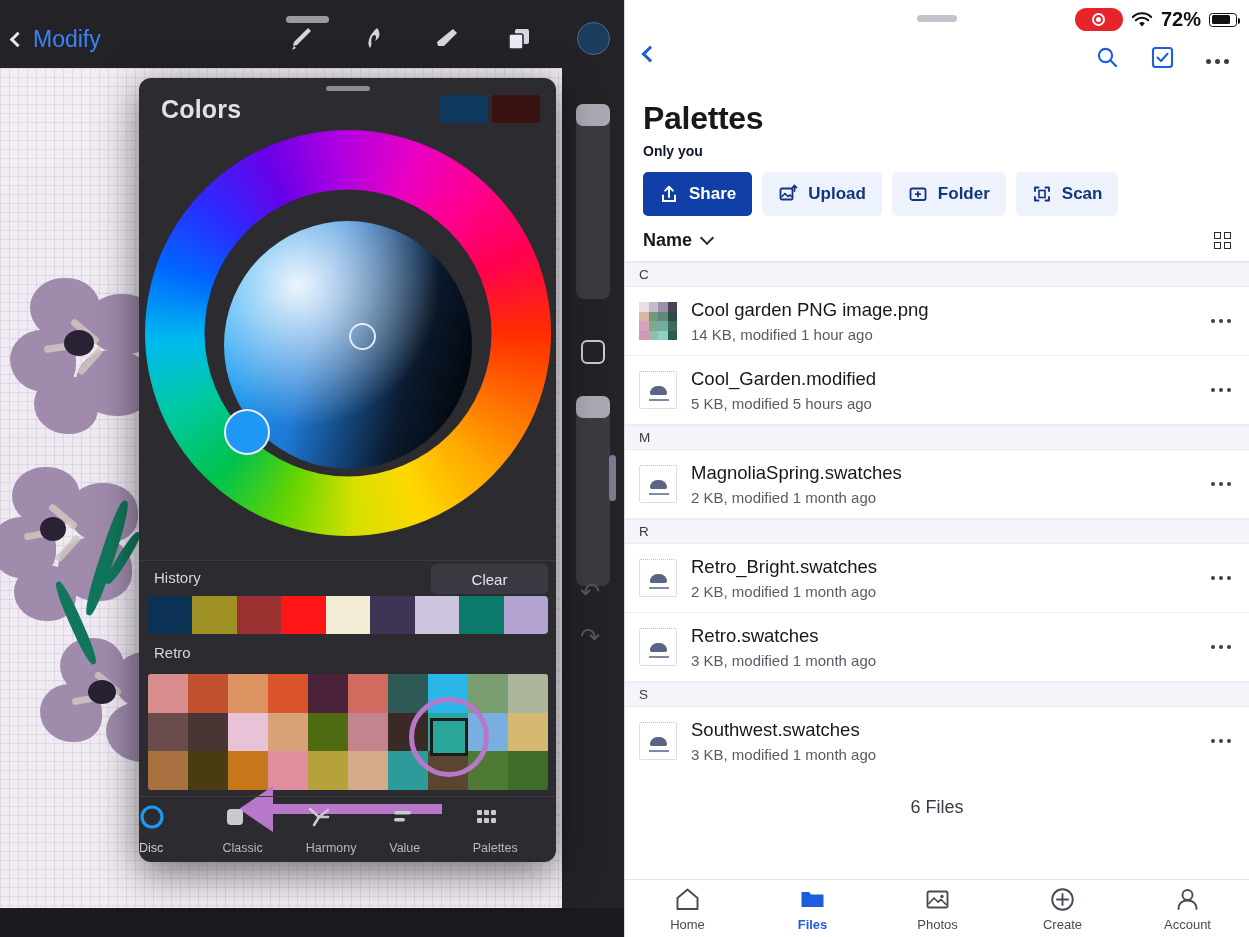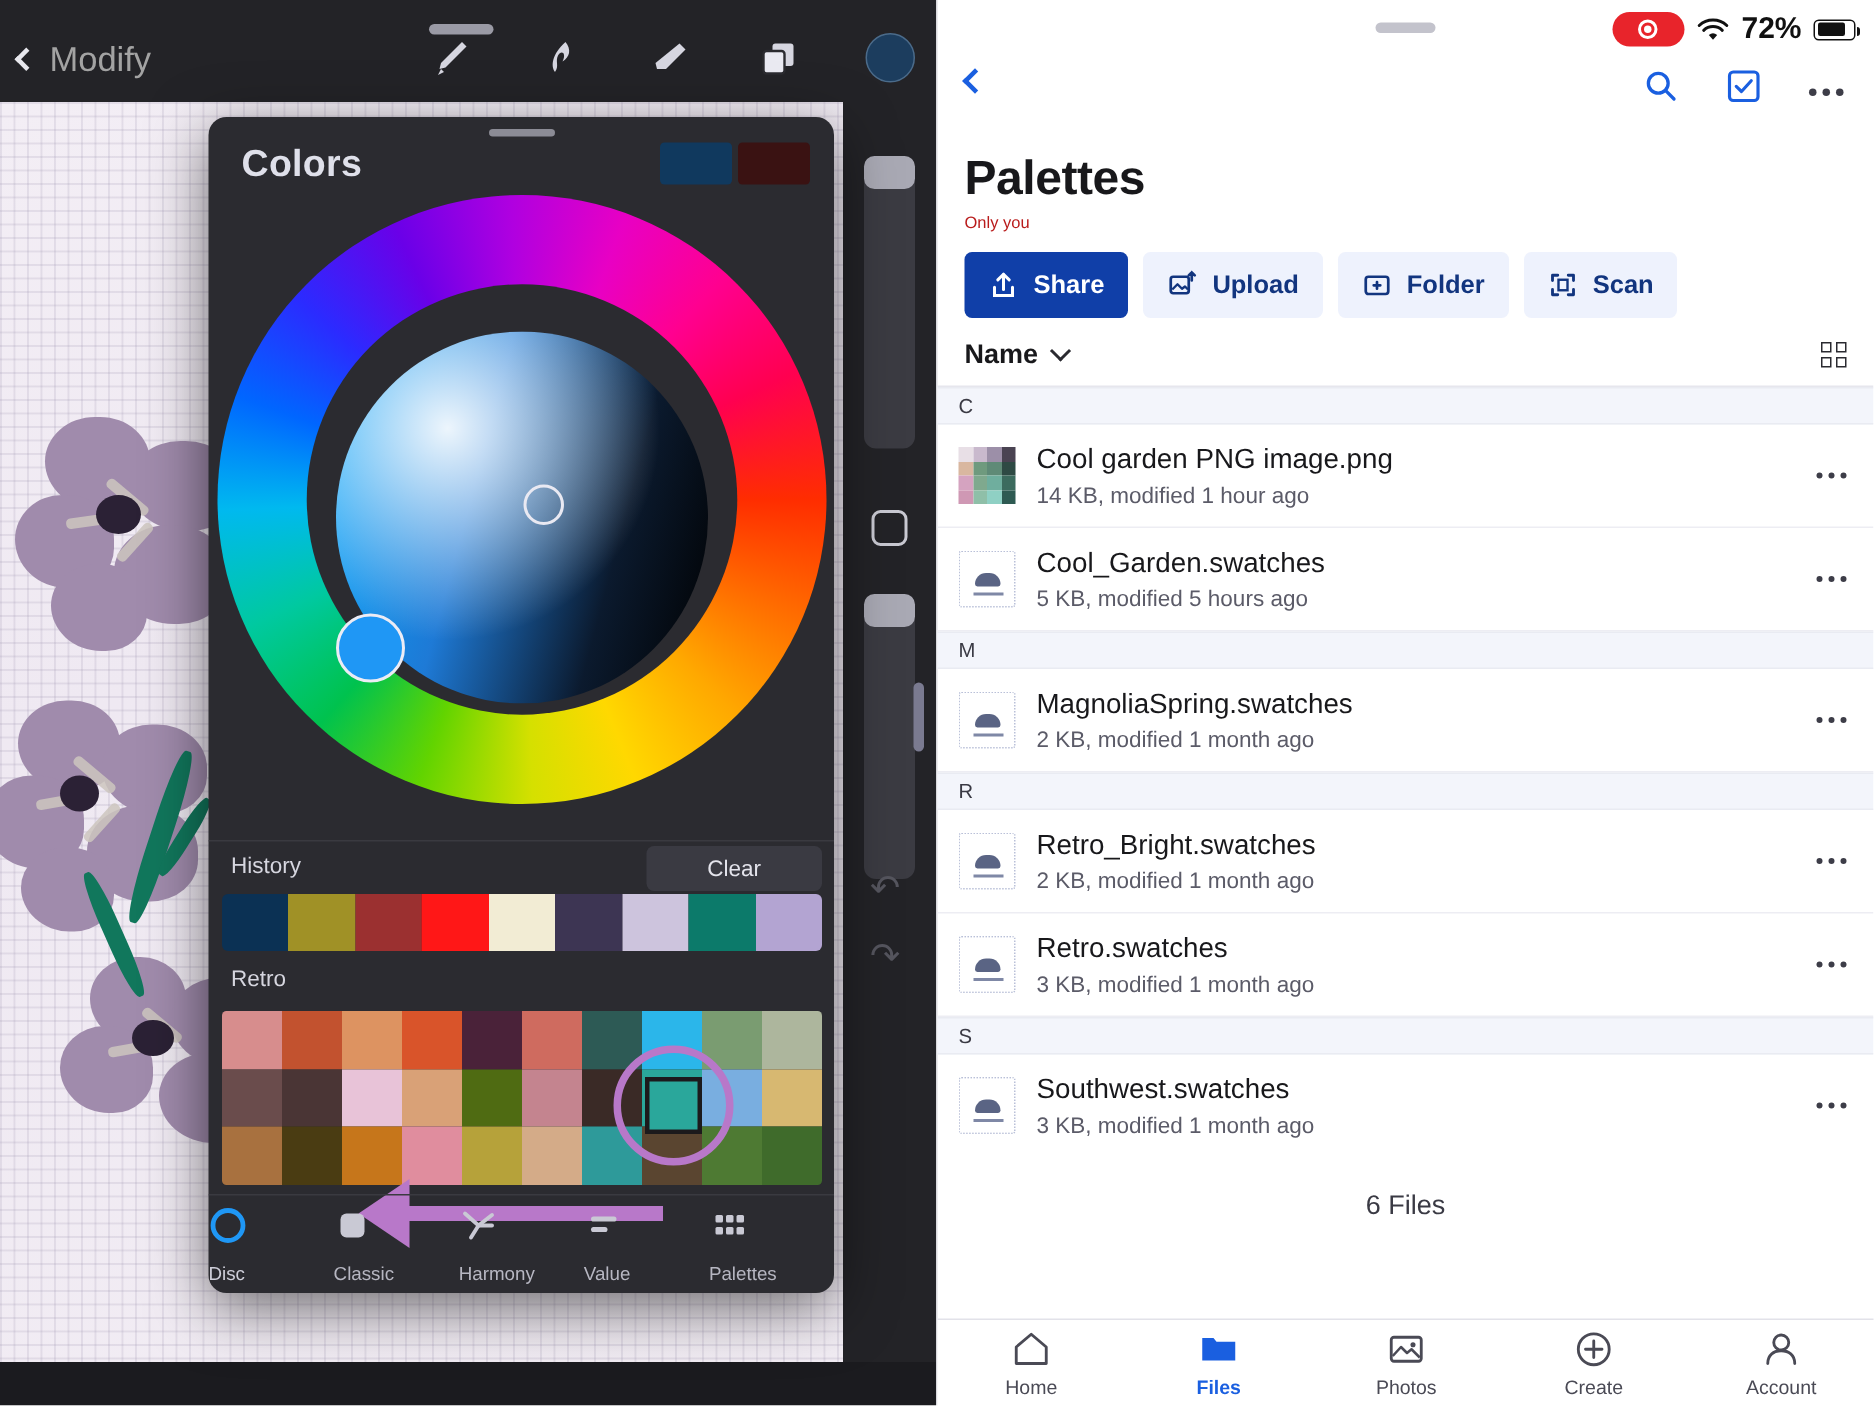--- a/index.html
+++ b/index.html
@@ -36,21 +36,21 @@
   .stem { position: absolute; background: #11775c; border-radius: 40%; }
   .vein { position:absolute; background: rgba(205,198,190,.85); border-radius: 3px; }
 
   
   .toolbar {
     position: absolute; left: 0; top: 0; width: 624px; height: 68px;
     background: #232327; z-index: 40;
   }
   .tb-back {
     position: absolute; left: 12px; top: 26px; display: flex; align-items: center; gap: 10px;
-    color: #a3a3a3; font-size: 23px; font-weight: 500;
+    color: #3b82f6; font-size: 23px; font-weight: 500;
   }
   .chev-l {
     width: 11px; height: 11px; border-left: 3.2px solid #e8e8ee; border-bottom: 3.2px solid #e8e8ee;
     transform: rotate(45deg); display: inline-block;
   }
   .tb-icons { position: absolute; right: 14px; top: 22px; display: flex; align-items: center; gap: 43px; }
   .tb-ic { width: 30px; height: 30px; position: relative; }
   .color-dot {
     width: 33px; height: 33px; border-radius: 50%; background: #1c3d5e;
     border: 1.5px solid #4b6b8a;
@@ -179,21 +179,21 @@
   .batt-fill { position:absolute; left:1.5px; top:1.5px; bottom:1.5px; width:72%; background:#111; border-radius:1.5px; }
   .batt-tip { position:absolute; right:-4px; top:4px; width:2.5px; height:6px; background:#111; border-radius:0 2px 2px 0; }
 
   .nav-row { position: relative; height: 48px; }
   .nav-back { position: absolute; left: 19px; top: 10px; }
   .chev-blue { width: 12px; height: 12px; border-left: 3px solid #1a5fe0; border-bottom: 3px solid #1a5fe0; transform: rotate(45deg); }
   .nav-right { position: absolute; right: 20px; top: 7px; display: flex; align-items: center; gap: 32px; }
 
   .title-block { padding: 14px 0 0 18px; }
   .page-title { font-size: 32px; font-weight: 700; color: #18181b; letter-spacing: -.3px; }
-  .subtitle { font-size: 11px; font-weight: 400; color: #b91c1c; margin-top: 6px; }
+  .subtitle { font-size: 14px; font-weight: 700; color: #0f172a; margin-top: 6px; }
 
   .action-row { display: flex; gap: 10px; padding: 13px 0 0 18px; }
   .act-btn {
     height: 44px; padding: 0 16px; border-radius: 5px; display: flex; align-items: center; gap: 10px;
     font-size: 17px; font-weight: 700; background: #eef2fd; color: #12357f; border: 0;
   }
   .act-btn.primary { background: #103fa8; color: #fff; }
 
   .sort-row {
     display: flex; align-items: center; justify-content: space-between;
@@ -585,21 +585,21 @@
           </div>
         </div>
         <div class="file-row">
           <div class="thumb">
             <div class="sw-file">
               <div class="sw-dome"></div>
               <div class="sw-line"></div>
             </div>
           </div>
           <div class="f-text">
-            <div class="f-name">Cool_Garden.swatches</div>
+            <div class="f-name">Cool_Garden.modified</div>
             <div class="f-meta">5 KB, modified 5 hours ago</div>
           </div>
           <div class="dots">
             <span></span>
             <span></span>
             <span></span>
           </div>
         </div>
         <div class="group-hdr">M</div>
         <div class="file-row">

